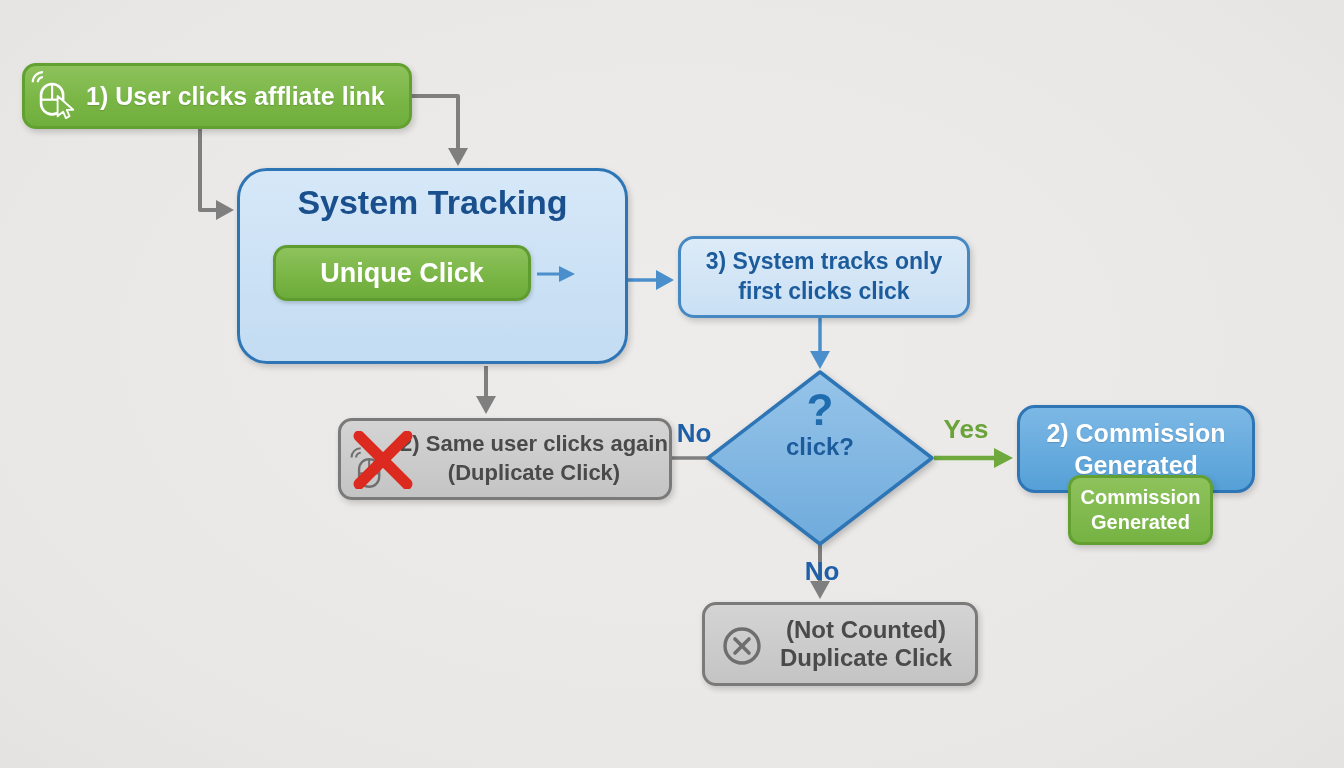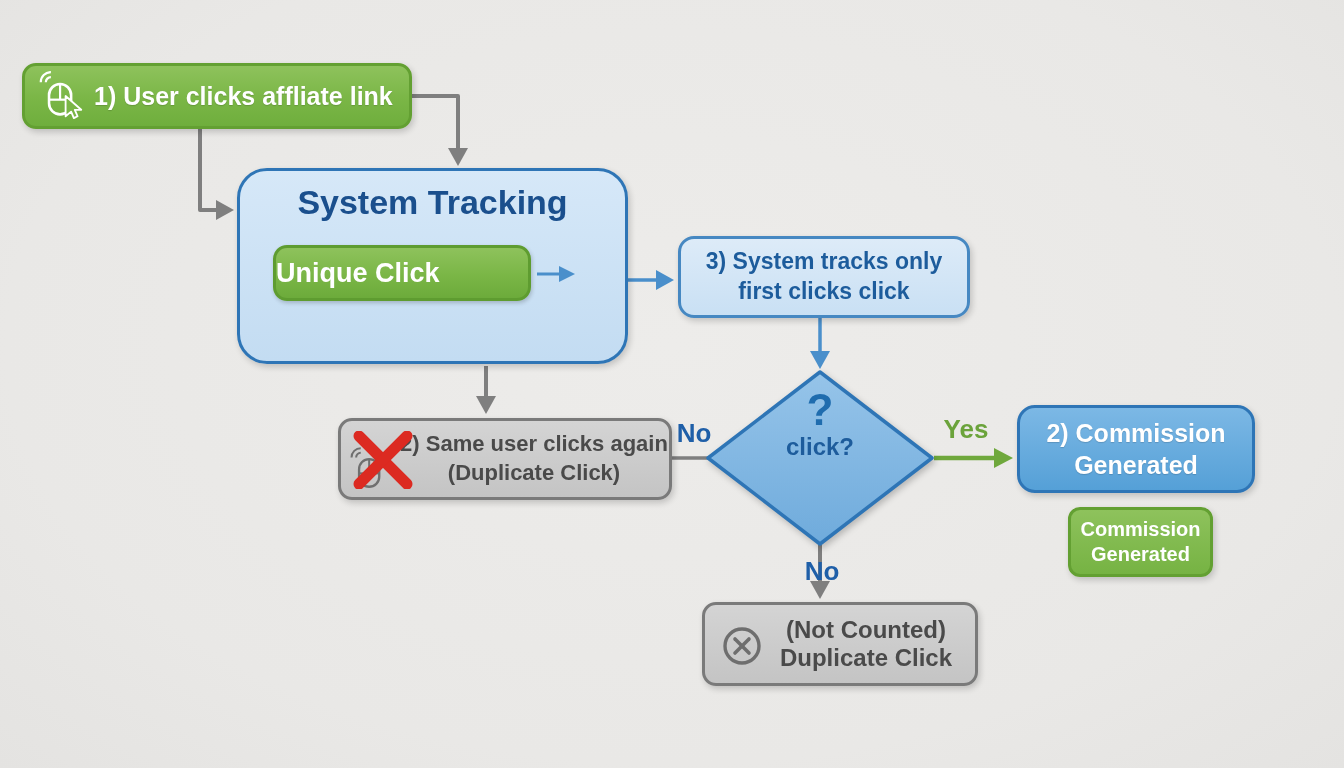--- a/index.html
+++ b/index.html
@@ -11,33 +11,33 @@
   .canvas *{box-sizing:border-box;}
   svg.wires{position:absolute;left:0;top:0;width:1344px;height:768px;z-index:1;}
   .node{position:absolute;z-index:2;display:flex;align-items:center;justify-content:center;}
   .shadow{box-shadow:2px 3px 6px rgba(0,0,0,0.18);}
 
   
   .green-box{
     background:linear-gradient(180deg,#8ec25c 0%,#7ab646 55%,#6fae3d 100%);
     border:3px solid #63a032;border-radius:14px;color:#fff;font-weight:bold;
   }
-  .box1{left:22px;top:63px;width:390px;height:66px;justify-content:flex-start;padding-left:13px;font-size:25px;}
+  .box1{left:22px;top:63px;width:390px;height:66px;justify-content:flex-start;padding-left:5px;font-size:25px;}
   .box1 .txt{margin-left:10px;text-shadow:0 1px 1px rgba(0,0,0,0.15);}
 
   .st-box{
     left:237px;top:168px;width:391px;height:196px;
     background:linear-gradient(180deg,#d6e8f8 0%,#c3dcf2 100%);
     border:3px solid #2e75b6;border-radius:30px;display:block;
   }
   .st-title{margin-top:12px;text-align:center;font-size:34px;font-weight:bold;color:#1a4f8d;}
   .uc-btn{
     position:absolute;left:33px;top:74px;width:258px;height:56px;
     background:linear-gradient(180deg,#8ec25c 0%,#7ab646 55%,#6cab3b 100%);
-    border:3px solid #5e9c30;border-radius:14px;display:flex;align-items:center;justify-content:flex-start;
+    border:3px solid #5e9c30;border-radius:14px;display:flex;align-items:center;justify-content:center;
     color:#fff;font-weight:bold;font-size:27px;box-shadow:1px 2px 4px rgba(0,0,0,0.2);
   }
   .uc-arrow{position:absolute;left:295px;top:92px;}
 
   .blue-light-box{
     background:linear-gradient(180deg,#ddebf8 0%,#c9e0f4 100%);
     border:3px solid #4688c2;border-radius:16px;color:#1d5c9c;font-weight:bold;text-align:center;
   }
   .box3{left:678px;top:236px;width:292px;height:82px;font-size:23px;line-height:1.3;flex-direction:column;}
 
@@ -50,21 +50,21 @@
   .box2-icon .mouse{position:absolute;left:2px;top:10px;}
   .box2-icon .redx{position:absolute;left:6px;top:-6px;}
 
   .box4{
     left:1017px;top:405px;width:238px;height:88px;
     background:linear-gradient(180deg,#7cb8e5 0%,#55a0d7 100%);
     border:3px solid #2e75b6;border-radius:18px;color:#fff;font-weight:bold;text-align:center;
     font-size:25px;line-height:1.3;flex-direction:column;text-shadow:0 1px 1px rgba(0,0,0,0.15);
   }
   .badge{
-    left:1068px;top:507px;width:145px;height:70px;
+    left:1068px;top:475px;width:145px;height:70px;
     background:linear-gradient(180deg,#8ec25c 0%,#76b343 100%);
     border:3px solid #63a032;border-radius:12px;color:#fff;font-weight:bold;text-align:center;
     font-size:20px;line-height:1.25;flex-direction:column;
   }
   .dup{left:702px;top:602px;width:276px;height:84px;font-size:24px;padding-left:52px;flex-direction:column;}
   .dup-icon{position:absolute;left:16px;top:20px;}
 
   .diamond-text{
     position:absolute;left:720px;top:388px;width:200px;z-index:2;text-align:center;
     color:#1d5c9c;font-weight:bold;

